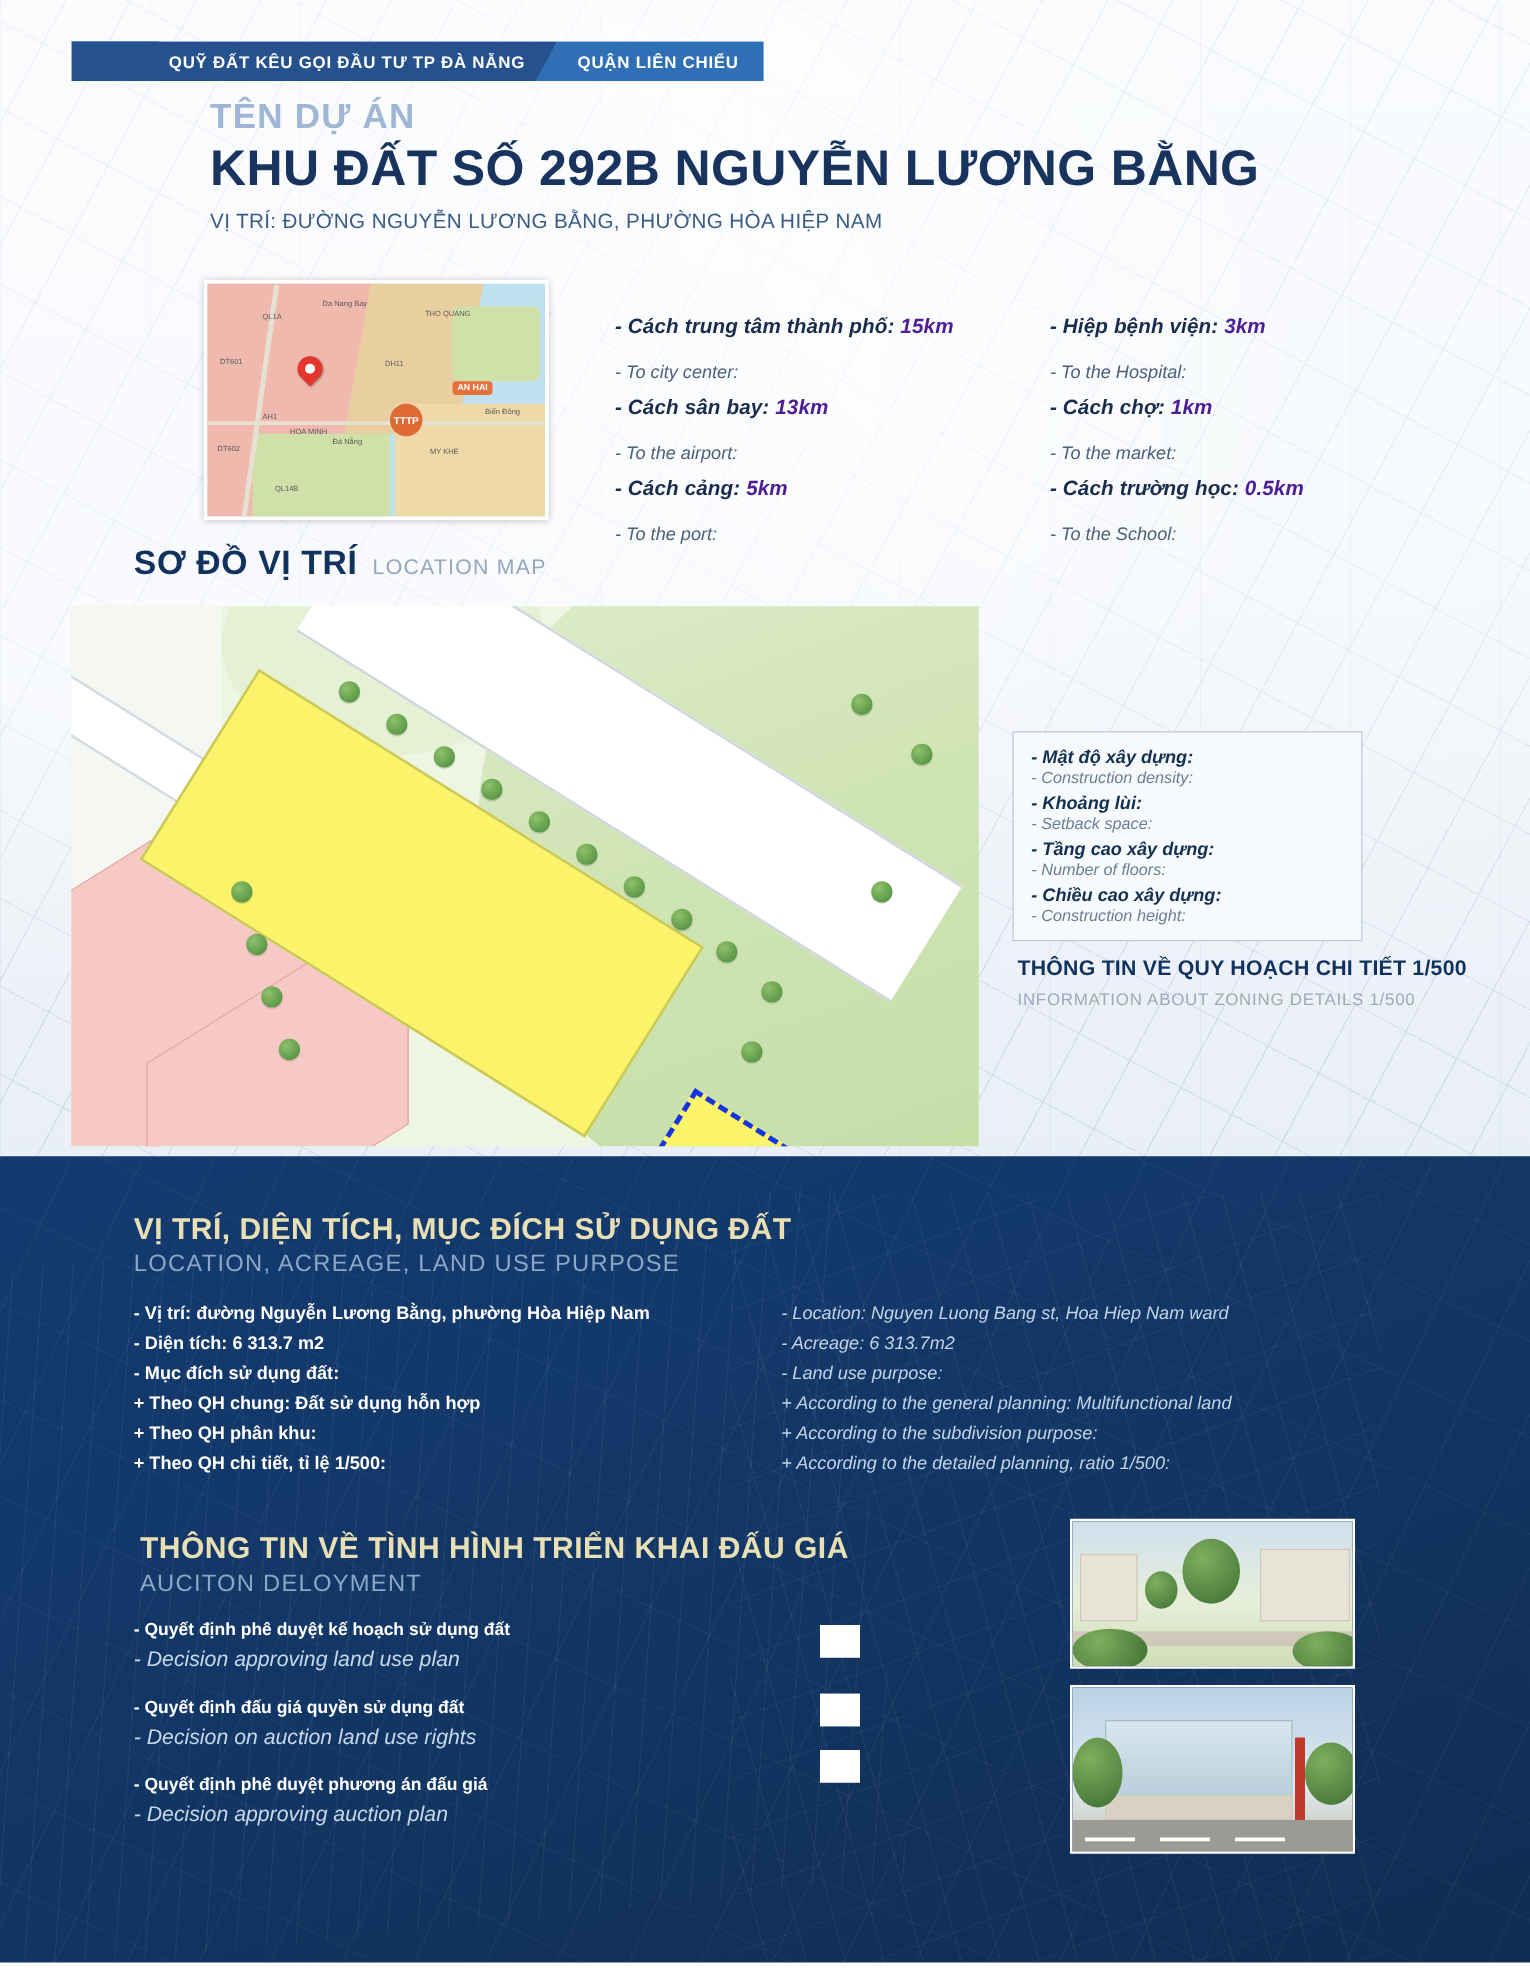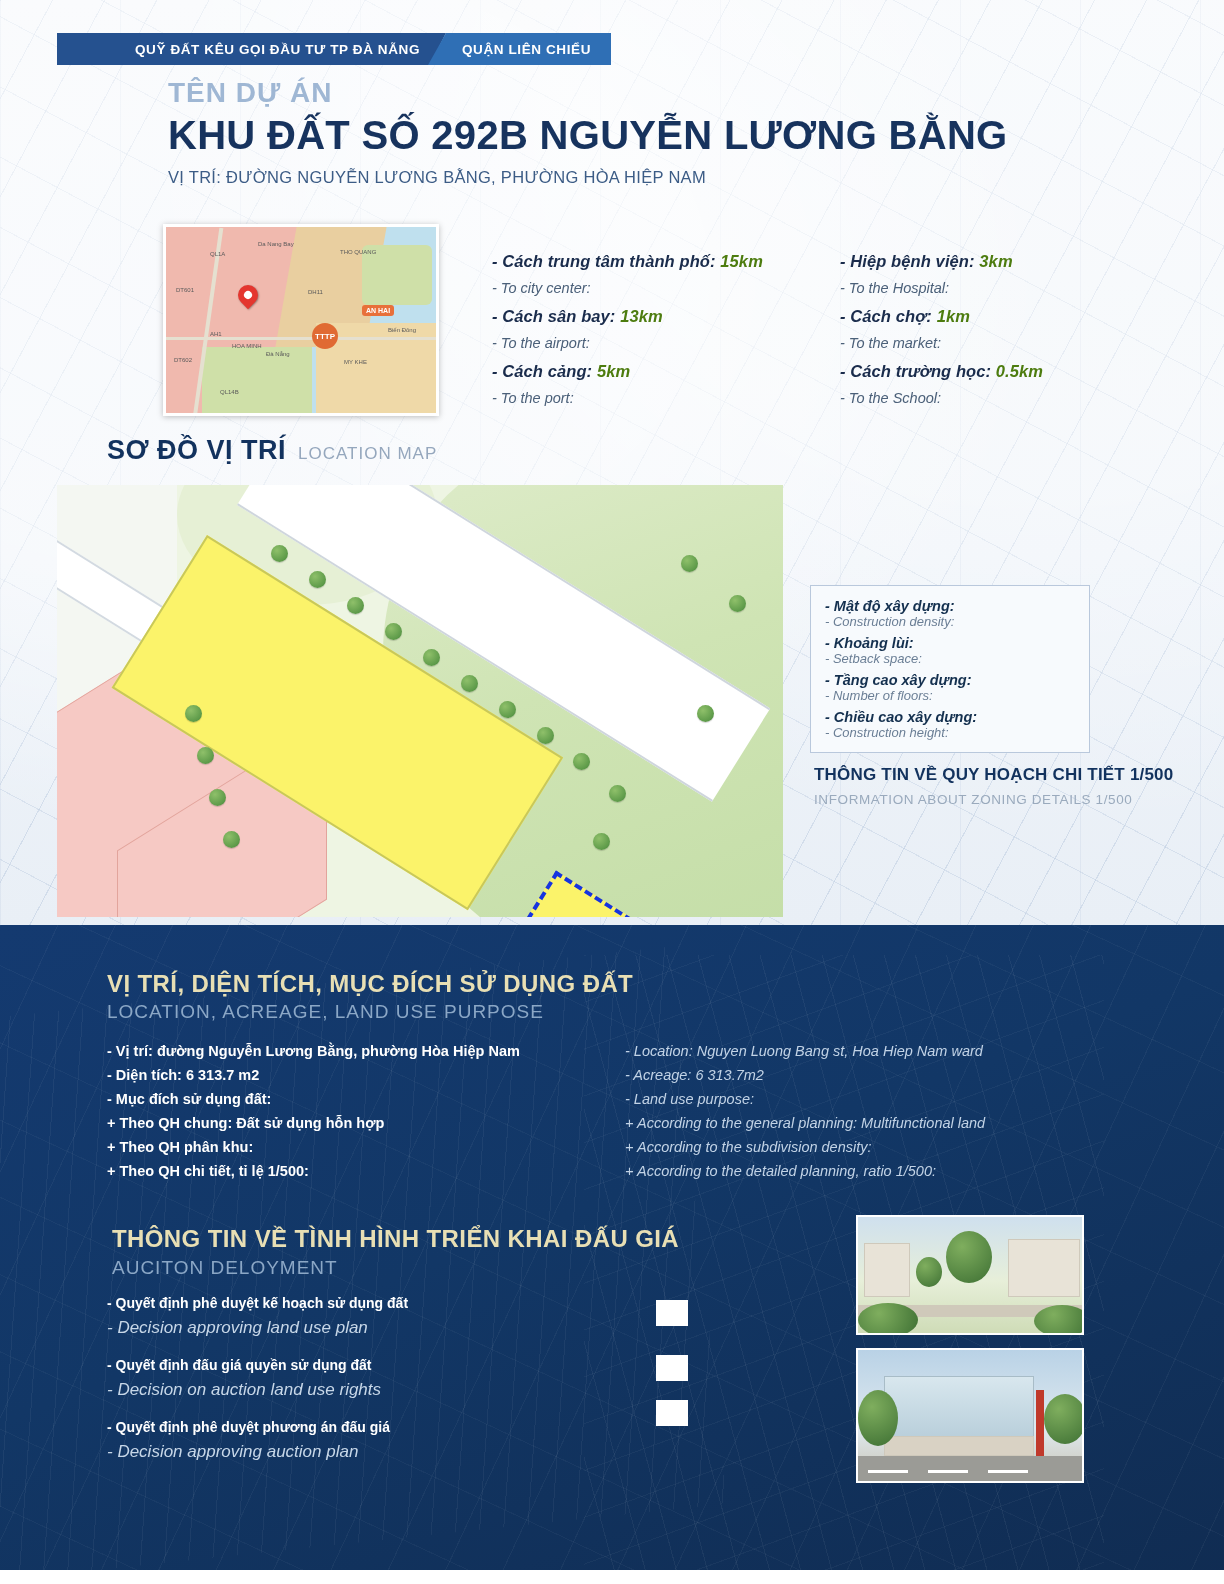--- a/index.html
+++ b/index.html
@@ -103,23 +103,23 @@
 
   
   .dist { position: absolute; top: 252px; z-index: 5; }
   .dist.col1 { left: 492px; }
   .dist.col2 { left: 840px; }
   .dist-item { margin-bottom: 11px; }
   .dist-vn {
     font-size: 16.5px; font-weight: bold; font-style: italic; color: #1a2c4c;
     letter-spacing: .1px; white-space: nowrap;
   }
-  .dist-vn .val { color: #4d7c0f; }
+  .dist-vn .val { color: #4c1d95; }
   .dist-en {
-    font-size: 14.5px; font-style: italic; color: #4b6079; margin-top: 9px; white-space: nowrap;
+    font-size: 14.5px; font-style: italic; color: #4b6079; margin-top: 19px; white-space: nowrap;
   }
 
   
   .secmap-head { position:absolute; left: 107px; top: 435px; z-index: 5; display:flex; align-items:baseline; gap:12px;}
   .secmap-vn { font-size: 27px; font-weight: bold; color: #12325e; letter-spacing:.5px;}
   .secmap-en { font-size: 17px; color: #95a7bd; letter-spacing: 1px; }
 
   
   .planmap {
     position:absolute; left:57px; top:485px; width:726px; height:432px;
@@ -421,21 +421,21 @@
       <div class="b-line-vn">+ Theo QH chung: Đất sử dụng hỗn hợp</div>
       <div class="b-line-vn">+ Theo QH phân khu:</div>
       <div class="b-line-vn">+ Theo QH chi tiết, tỉ lệ 1/500:</div>
     </div>
 
     <div class="b-col right">
       <div class="b-line-en">- Location: Nguyen Luong Bang st, Hoa Hiep Nam ward</div>
       <div class="b-line-en">- Acreage: 6 313.7m2</div>
       <div class="b-line-en">- Land use purpose:</div>
       <div class="b-line-en">+ According to the general planning: Multifunctional land</div>
-      <div class="b-line-en">+ According to the subdivision density:</div>
+      <div class="b-line-en">+ According to the subdivision purpose:</div>
       <div class="b-line-en">+ According to the detailed planning, ratio 1/500:</div>
     </div>
 
     <div class="b-head2-vn">THÔNG TIN VỀ TÌNH HÌNH TRIỂN KHAI ĐẤU GIÁ</div>
     <div class="b-head2-en">AUCITON DELOYMENT</div>
 
     <div class="auction">
       <div>
         <div class="a-vn">- Quyết định phê duyệt kế hoạch sử dụng đất</div>
         <div class="a-en">- Decision approving land use plan</div>

